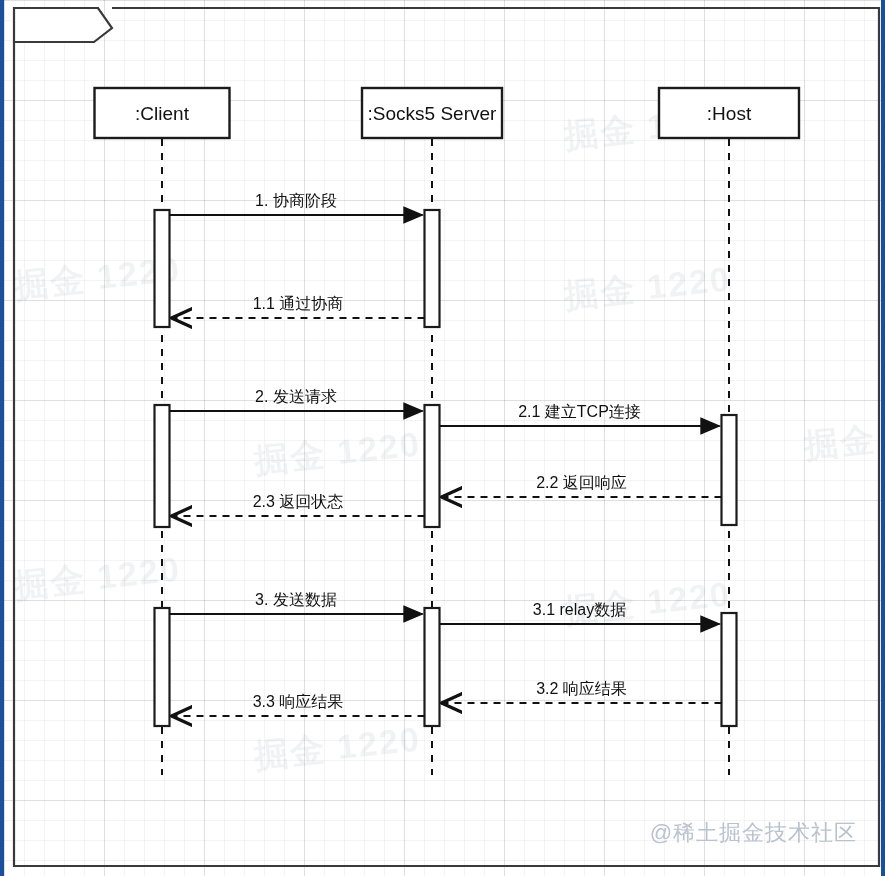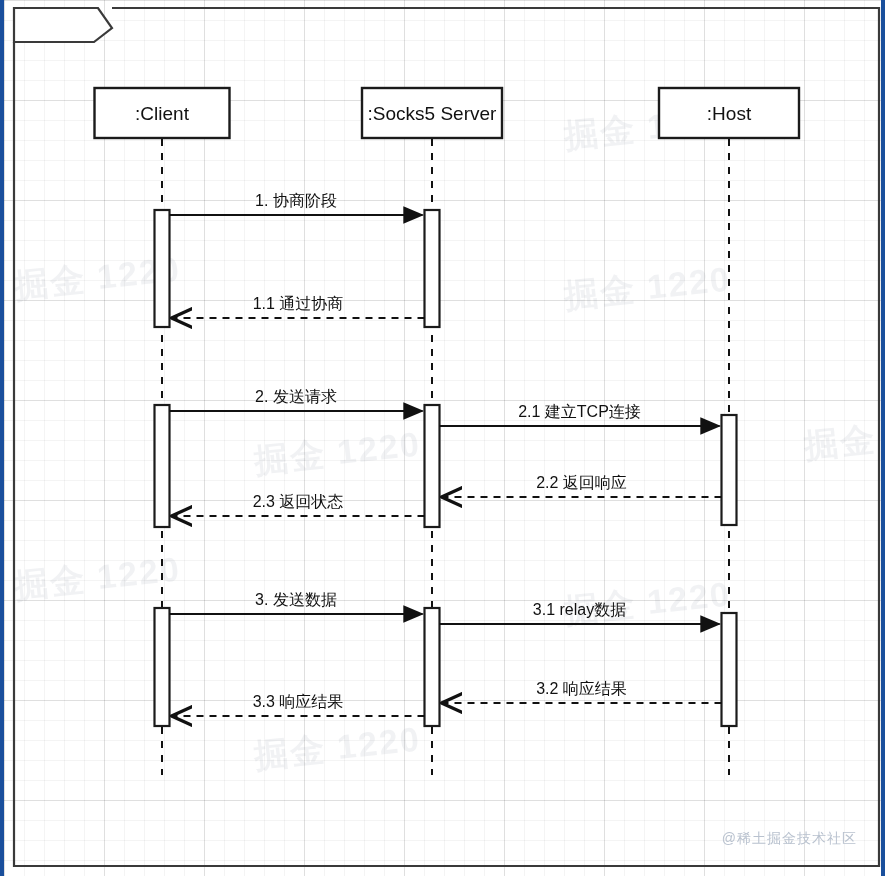--- a/index.html
+++ b/index.html
@@ -43,21 +43,21 @@
     letter-spacing: 2px;
     white-space: nowrap;
     transform: rotate(-6deg);
     user-select: none;
     pointer-events: none;
   }
   .corner-watermark {
     position: absolute;
     right: 24px;
     bottom: 28px;
-    font-size: 14px;
+    font-size: 22px;
     color: #b9c2cf;
     letter-spacing: 1px;
     white-space: nowrap;
   }
 </style>
 </head>
 <body>
 
 <div id="canvas">
 

